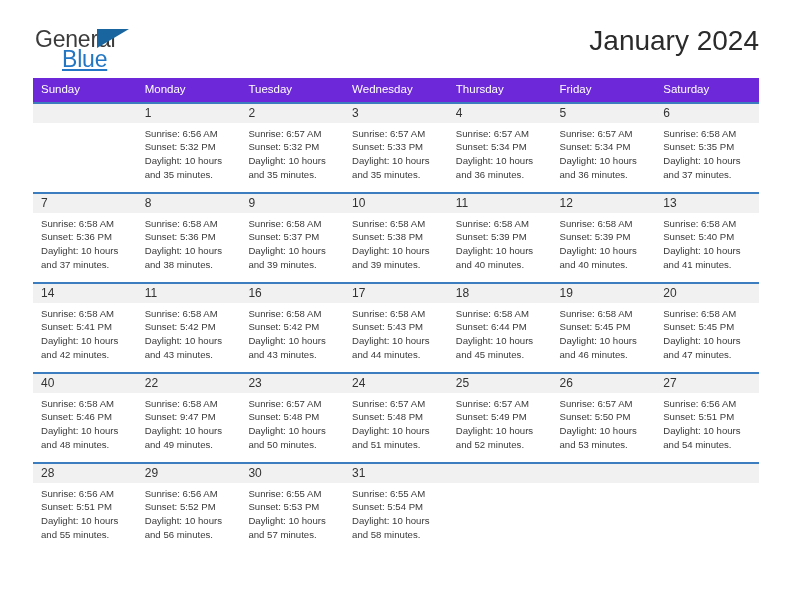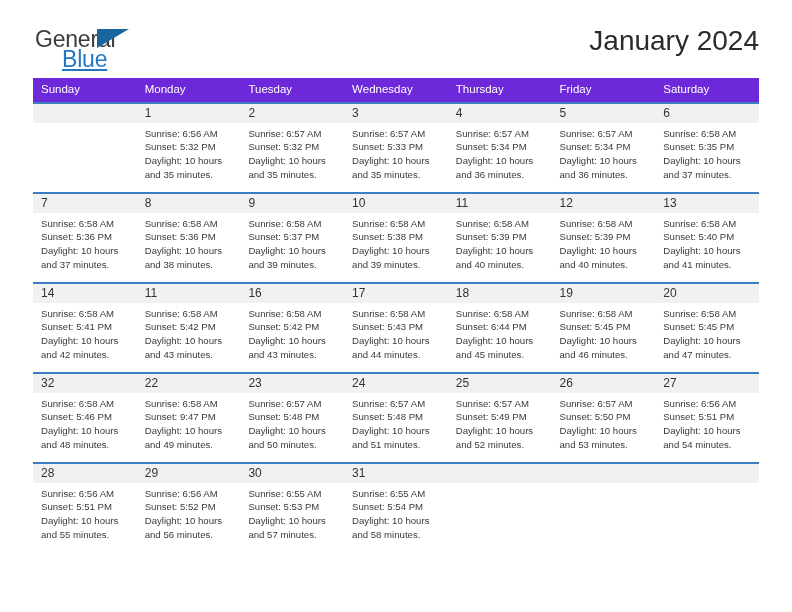--- a/index.html
+++ b/index.html
@@ -358,21 +358,21 @@
           <div class="cellbody">
             <div>Sunrise: 6:58 AM</div>
             <div>Sunset: 5:45 PM</div>
             <div class="daylight">Daylight: 10 hours and 47 minutes.</div>
           </div>
         </td>
       </tr>
 
       <tr>
         <td class="day-cell">
-          <div class="daynum">32</div>
+          <div class="daynum">40</div>
           <div class="cellbody">
             <div>Sunrise: 6:58 AM</div>
             <div>Sunset: 5:46 PM</div>
             <div class="daylight">Daylight: 10 hours and 48 minutes.</div>
           </div>
         </td>
         <td class="day-cell">
           <div class="daynum">22</div>
           <div class="cellbody">
             <div>Sunrise: 6:58 AM</div>

